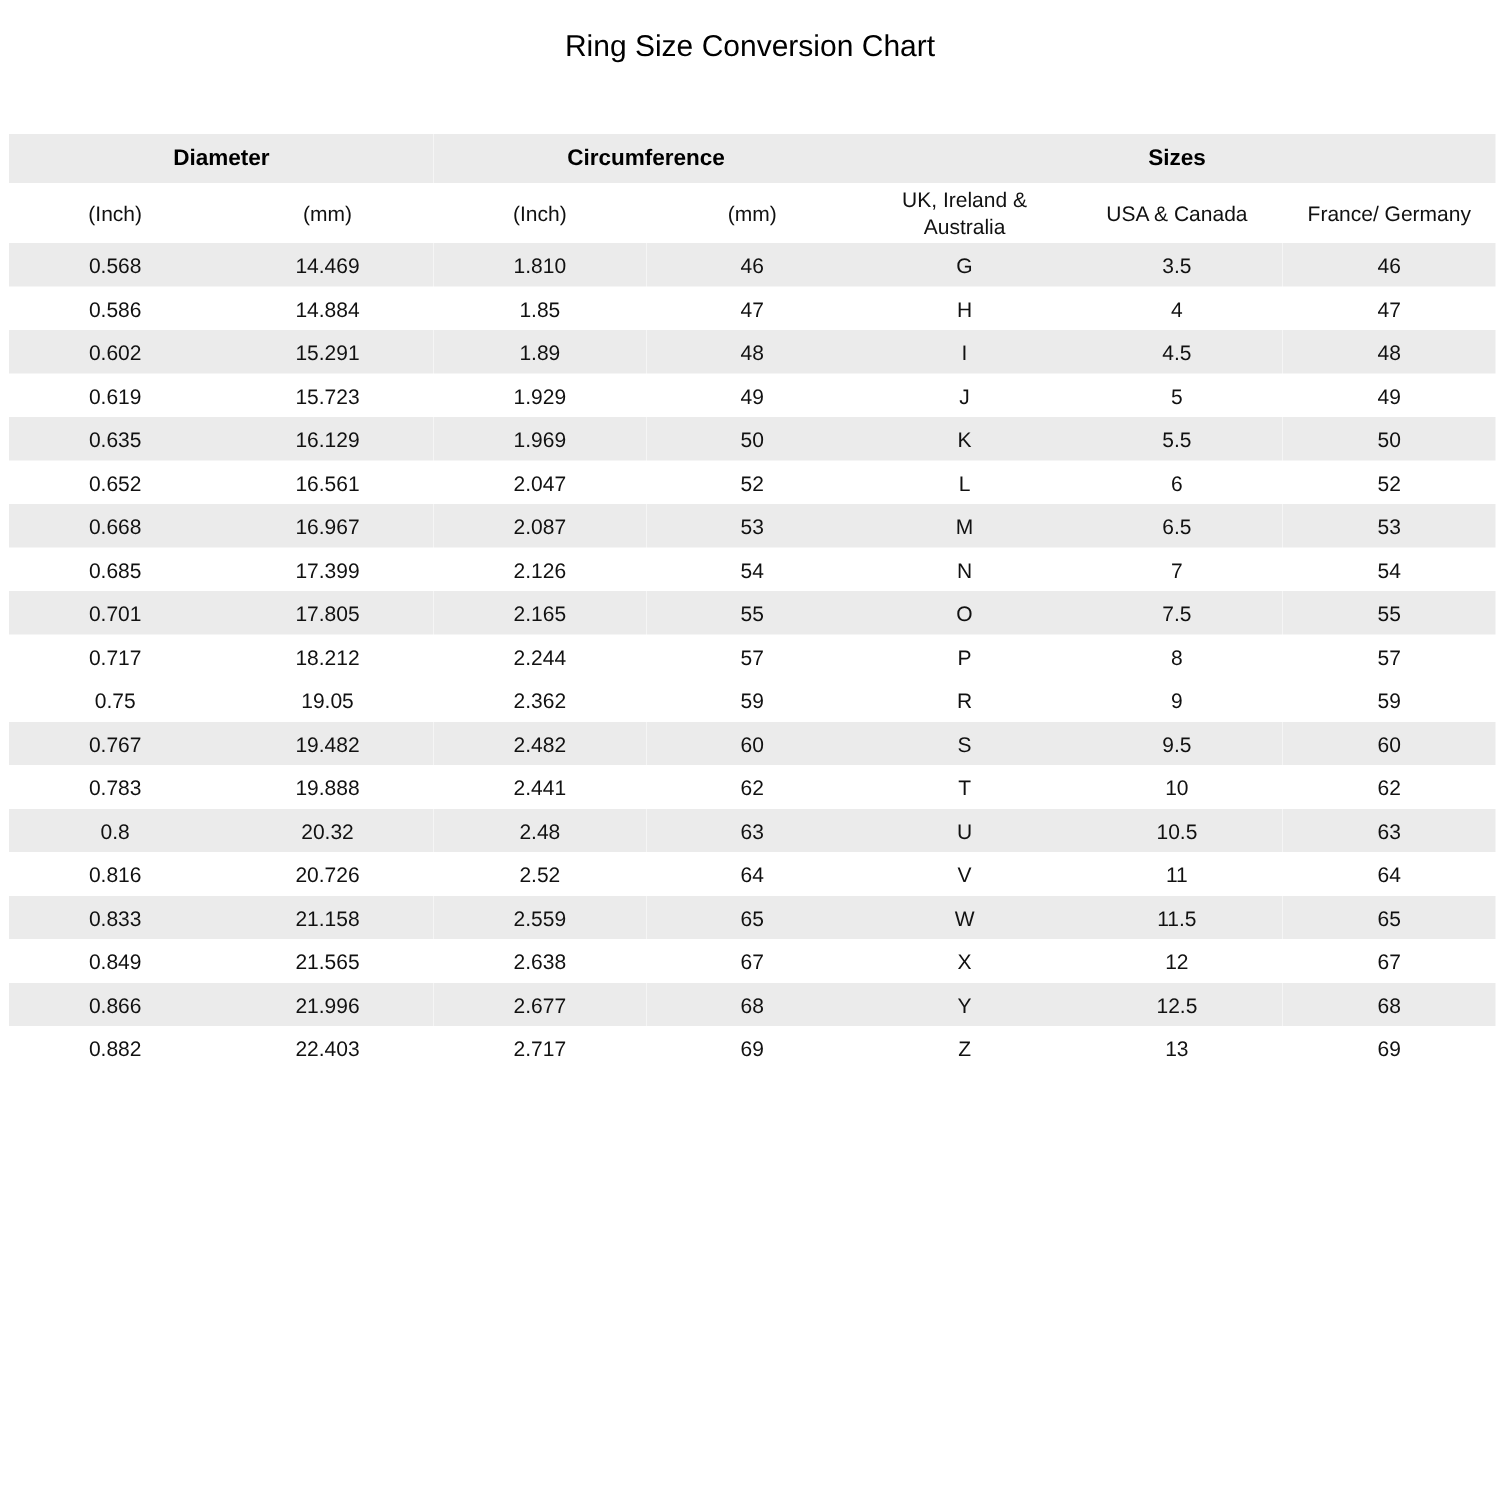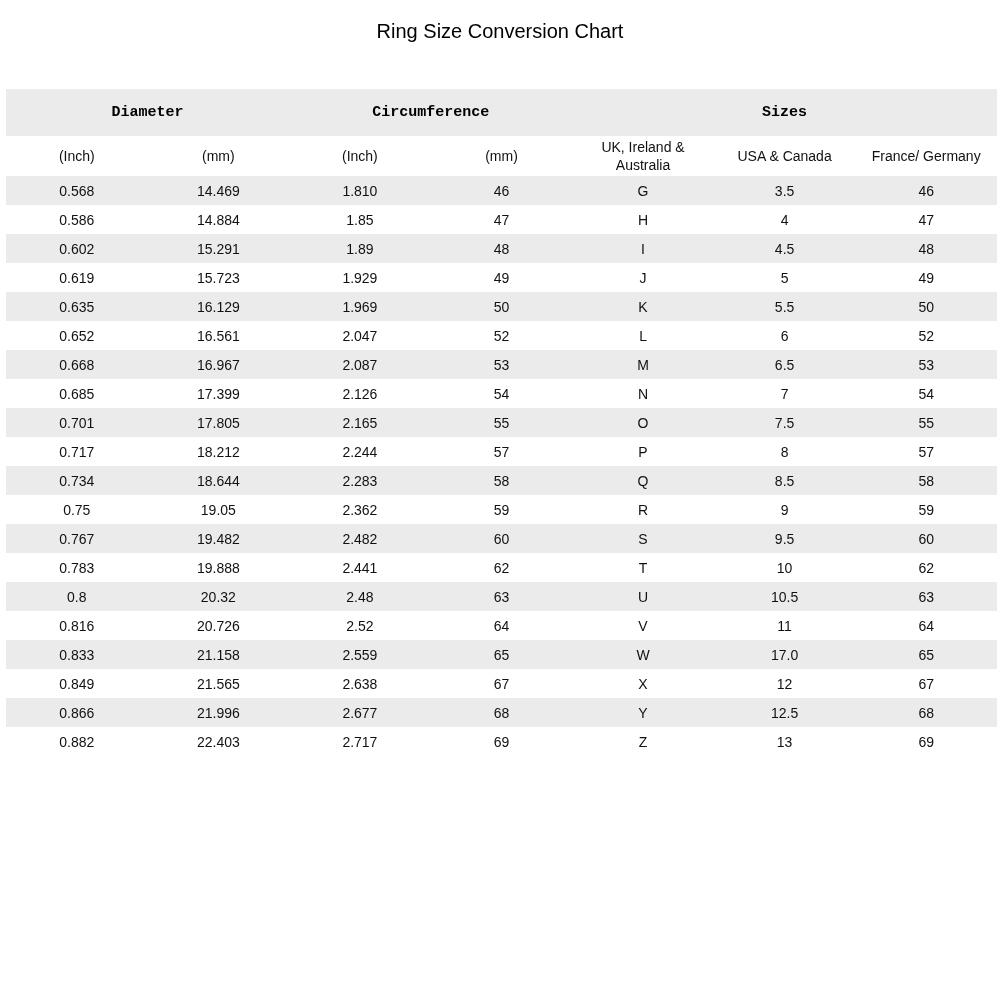--- a/index.html
+++ b/index.html
@@ -27,21 +27,21 @@
     width: 991px;
     margin: 46px 3px 0 6px;
   }
   table.ring-table th,
   table.ring-table td {
     padding: 0 6px;
     text-align: center;
     vertical-align: middle;
     overflow: hidden;
   }
-  tr.group-header-row { height: 47px; font-family: Liberation Mono, monospace; }
+  tr.group-header-row { height: 33px; }
   tr.group-header-row th {
     background: #ebebeb;
     font-size: 15px;
     font-weight: 700;
     color: #000000;
   }
   tr.column-header-row { height: 40px; background: #ffffff; }
   tr.column-header-row th {
     font-size: 14px;
     font-weight: 400;
@@ -167,29 +167,20 @@
       </tr>
       <tr class="data-row">
         <td>0.717</td>
         <td>18.212</td>
         <td>2.244</td>
         <td>57</td>
         <td>P</td>
         <td>8</td>
         <td>57</td>
       </tr>
-      <tr class="data-row stripe">
-        <td>0.734</td>
-        <td>18.644</td>
-        <td>2.283</td>
-        <td>58</td>
-        <td>Q</td>
-        <td>8.5</td>
-        <td>58</td>
-      </tr>
       <tr class="data-row">
         <td>0.75</td>
         <td>19.05</td>
         <td>2.362</td>
         <td>59</td>
         <td>R</td>
         <td>9</td>
         <td>59</td>
       </tr>
       <tr class="data-row stripe">
@@ -227,21 +218,21 @@
         <td>V</td>
         <td>11</td>
         <td>64</td>
       </tr>
       <tr class="data-row stripe">
         <td>0.833</td>
         <td>21.158</td>
         <td>2.559</td>
         <td>65</td>
         <td>W</td>
-        <td>17.0</td>
+        <td>11.5</td>
         <td>65</td>
       </tr>
       <tr class="data-row">
         <td>0.849</td>
         <td>21.565</td>
         <td>2.638</td>
         <td>67</td>
         <td>X</td>
         <td>12</td>
         <td>67</td>

